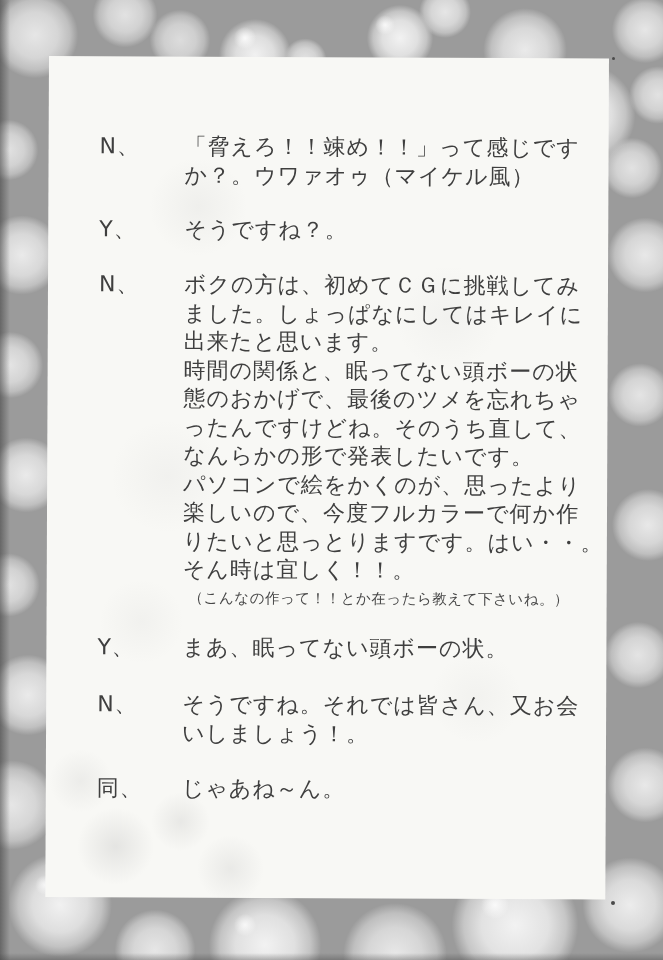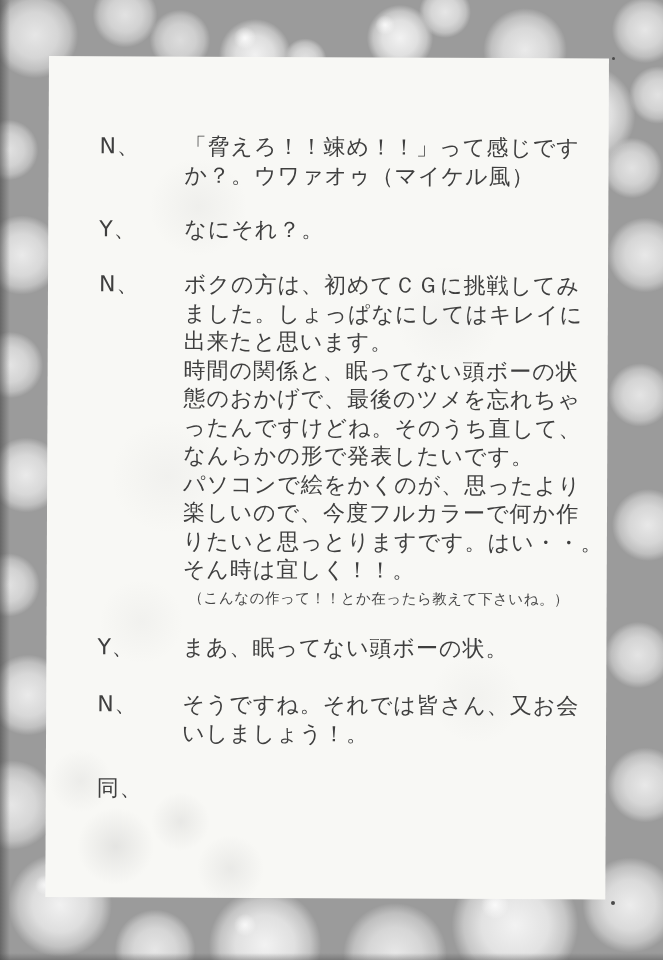--- a/index.html
+++ b/index.html
@@ -104,21 +104,21 @@
     <span class="speaker">N、</span>
     <div class="lines">
       <div class="line">「脅えろ！！竦め！！」って感じです</div>
       <div class="line">か？。ウワァオゥ（マイケル風）</div>
     </div>
   </section>
 
   <section class="block" style="top:159px">
     <span class="speaker">Y、</span>
     <div class="lines">
-      <div class="line">なにそれ？。</div>
+      <div class="line">そうですね？。</div>
     </div>
   </section>
 
   <section class="block" style="top:214px">
     <span class="speaker">N、</span>
     <div class="lines">
       <div class="line">ボクの方は、初めてＣＧに挑戦してみ</div>
       <div class="line">ました。しょっぱなにしてはキレイに</div>
       <div class="line">出来たと思います。</div>
       <div class="line">時間の関係と、眠ってない頭ボーの状</div>
@@ -143,18 +143,21 @@
   <section class="block" style="top:634px">
     <span class="speaker">N、</span>
     <div class="lines">
       <div class="line">そうですね。それでは皆さん、又お会</div>
       <div class="line">いしましょう！。</div>
     </div>
   </section>
 
   <section class="block" style="top:718px">
     <span class="speaker">同、</span>
+    <div class="lines">
+      <div class="line">じゃあね～ん。</div>
+    </div>
   </section>
 
 </div>
 
 <div class="speck speck-a"></div>
 <div class="speck speck-b"></div>
 
 </body></html>

